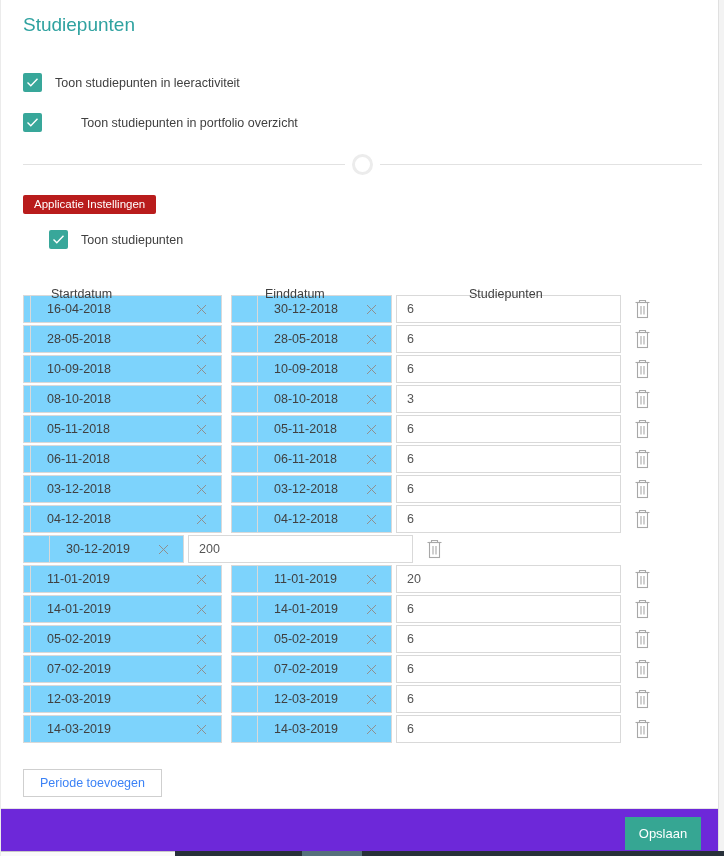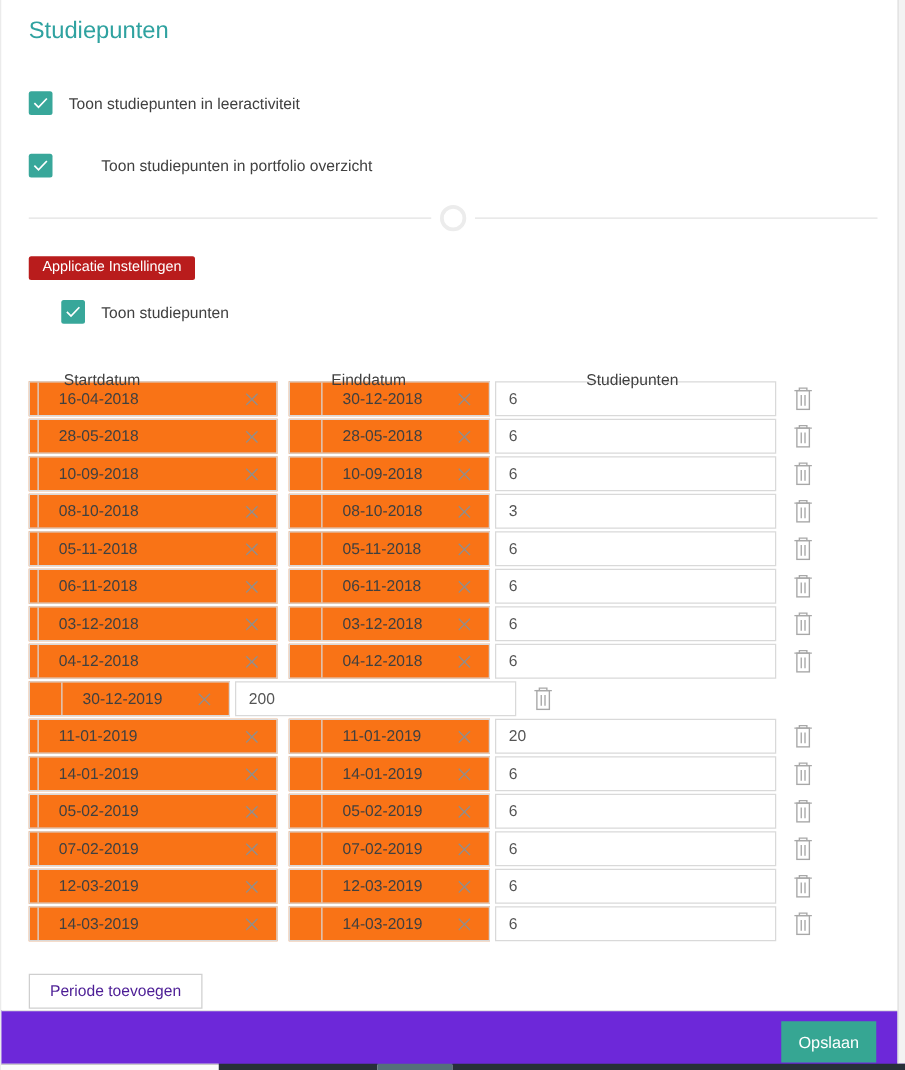--- a/index.html
+++ b/index.html
@@ -7,21 +7,21 @@
     position:relative; width:724px; height:856px; background:#ffffff;
     border-left:1px solid #ebebeb; box-sizing:border-box;
     font-family:"Liberation Sans", sans-serif; overflow:hidden;
   }
   .content { padding-left:22px; }
 
   .title { margin:0; padding-top:14px; font-size:19px; font-weight:400; color:#2fa2a0; }
 
   .check-row { display:flex; align-items:center; gap:13px; }
   .check-row.first  { margin-top:37px; }
-  .check-row.second { margin-top:31px;gap:39px; }
+  .check-row.second { margin-top:21px;gap:39px; }
   .check-row.third  { margin-top:16px;padding-left:26px; }
   .checkbox {
     width:19px; height:19px; background:#38a79a; border-radius:2px;
     display:flex; align-items:center; justify-content:center; flex:0 0 auto; cursor:pointer;
   }
   .check-label { font-size:12.5px; color:#404040; }
 
   .divider-row { margin-top:21px; width:679px; display:flex; align-items:center; height:22px; }
   .divider-row .line { flex:1; height:1px; background:#e2e2e2; }
   .spinner { width:15px; height:15px; border:3px solid #ececec; border-radius:50%; margin:0 7px; background:#fff; }
@@ -34,36 +34,36 @@
   .thead { margin-top:26px; position:relative; height:17px; font-size:12.5px; color:#404040; }
   .th { position:absolute; top:12px;margin-left:28px; }
   .th-start  { left:0; }
   .th-end    { left:214px; }
   .th-points { left:418px; }
 
   .tbody { margin-top:3px; }
   .trow { display:flex; align-items:center; height:28px; margin-bottom:2px; }
   .date-cell {
     width:199px; height:28px; border:1px solid #d9d9d9; box-sizing:border-box;
-    display:flex; background:#f97316;
+    display:flex; background:#7dd3fc;
   }
   .date-cell.start { margin-right:9px; }
   .date-cell.end   { width:161px; margin-right:4px;padding-left:19px; }
   .date-inner { flex:1; margin-left:6px; border-left:1px solid #d9d9d9; display:flex; align-items:center; }
   .date-text { flex:1; padding-left:16px; font-size:12.5px; color:#404040; white-space:nowrap; }
   .clear { padding-right:13px; display:flex; align-items:center; cursor:pointer; }
   .points-cell {
     width:225px; height:28px; border:1px solid #d9d9d9; box-sizing:border-box;
     display:flex; align-items:center; padding-left:10px; font-size:12.5px; color:#555;
   }
   .trash-btn { margin-left:13px; background:none; border:none; padding:0; cursor:pointer; display:flex; align-items:center; }
 
   .btn-add {
     margin-top:24px; height:28px; padding:0 16px; background:#fff;
-    border:1px solid #cfcfcf; font-size:12.5px; color:#4c1d95;
+    border:1px solid #cfcfcf; font-size:12.5px; color:#3b82f6;
     font-family:inherit; cursor:pointer;
   }
 
   .footer {
     position:absolute; left:0; right:0; top:808px; height:43px;
     border-top:1px solid #e5e5e5; background:#6d28d9;
   }
   .btn-save {
     position:absolute; right:23px; top:8px; width:76px; height:33px;
     background:#36a693; color:#fff; border:none; font-size:13px;

